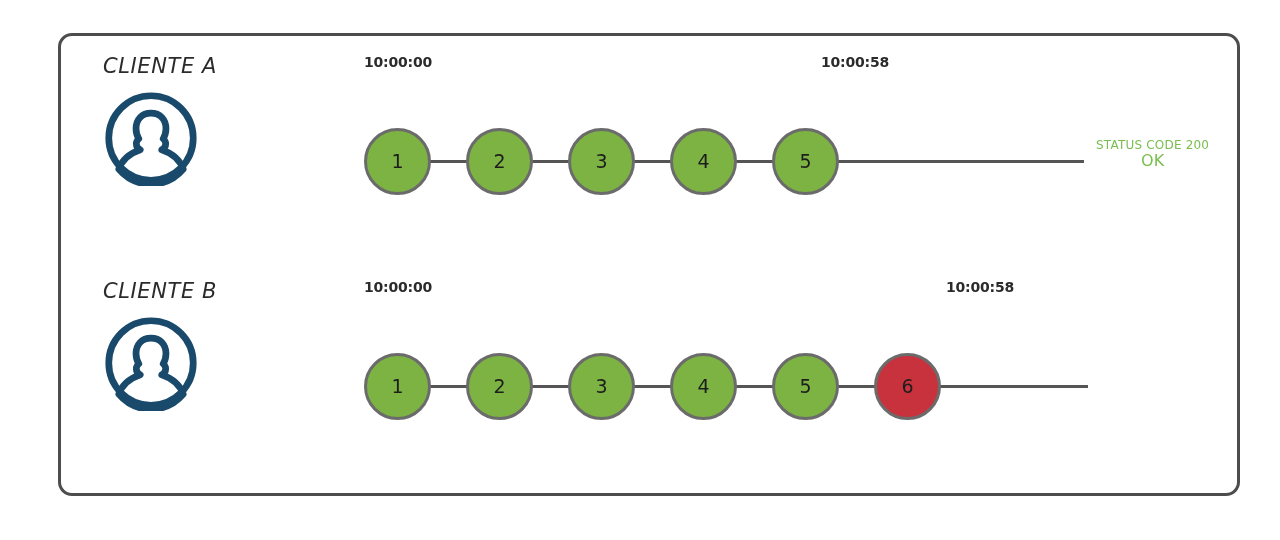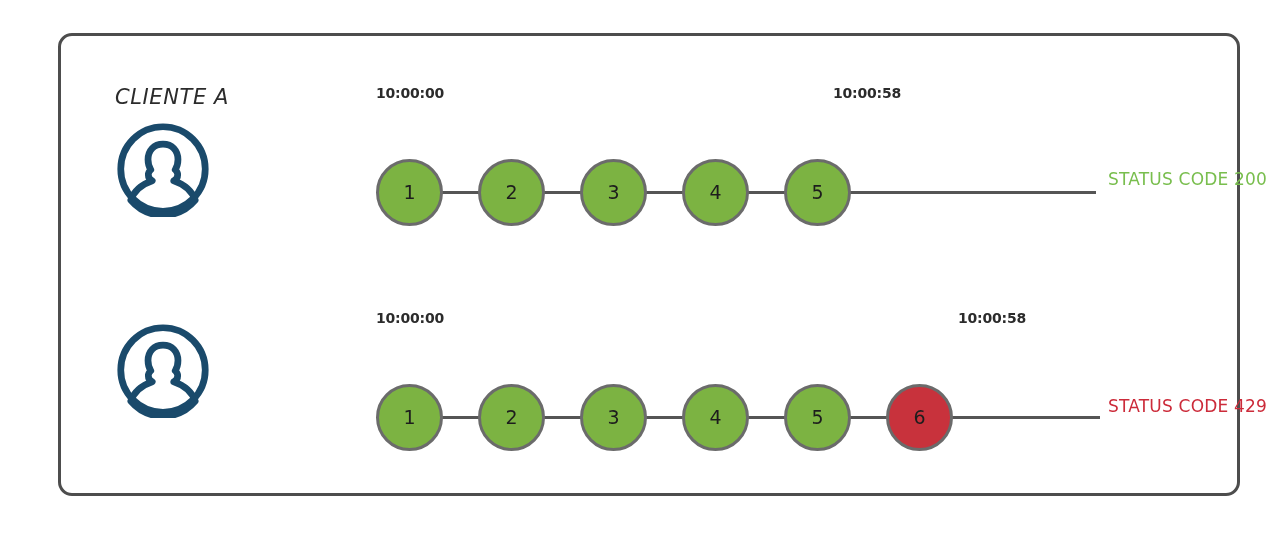--- a/index.html
+++ b/index.html
@@ -24,24 +24,23 @@
     height: 463px;
     border: 3px solid #4d4d4d;
     border-radius: 14px;
     box-sizing: border-box;
     background: #ffffff;
   }
 
   
   .client-row {
     position: absolute;
-    left: 12px;
+    left: 0;
     width: 100%;
     height: 200px;
-    margin-top: 31px;
   }
   .client-row.row-0 { top: 18px; }
   .client-row.row-1 { top: 243px; }
 
   
   .client-ident {
     position: absolute;
     left: 42px;
     top: 0;
     width: 190px;
@@ -111,21 +110,21 @@
   
   .status {
     position: absolute;
     text-align: center;
     white-space: nowrap;
     font-family: "DejaVu Sans", sans-serif;
     line-height: 1.18;
   }
   .status .status-code {
     display: block;
-    font-size: 17px;
+    font-size: 12px;
     letter-spacing: 0.2px;
   }
   .status .status-msg {
     display: block;
     font-size: 16px;
   }
 </style>
 </head>
 <body>
 
@@ -143,39 +142,40 @@
           <div class="wire" style="left: 91.5px; width: 686.5px; background: rgb(85, 85, 85);"></div>
           <div class="ts" style="left: 58px; color: rgb(43, 43, 43);">10:00:00</div>
           <div class="ts" style="left: 515px; color: rgb(43, 43, 43);">10:00:58</div>
           <div class="node" style="left: 58px; background: rgb(124, 179, 66); border-color: rgb(107, 107, 107);">1</div>
           <div class="node" style="left: 160px; background: rgb(124, 179, 66); border-color: rgb(107, 107, 107);">2</div>
           <div class="node" style="left: 262px; background: rgb(124, 179, 66); border-color: rgb(107, 107, 107);">3</div>
           <div class="node" style="left: 364px; background: rgb(124, 179, 66); border-color: rgb(107, 107, 107);">4</div>
           <div class="node" style="left: 466px; background: rgb(124, 179, 66); border-color: rgb(107, 107, 107);">5</div>
           <div class="status" style="left: 790px; top: 84px; color: rgb(121, 190, 78);">
             <span class="status-code">STATUS CODE 200</span>
+            <span class="status-msg">OK</span>
           </div>
         </div>
       </div>
       <div class="client-row row-1">
         <div class="client-ident">
+          <div class="client-label">CLIENTE B</div>
           <div class="avatar"><svg viewBox="0 0 100 100" width="96" height="96" aria-hidden="true">
               <circle cx="50" cy="50" r="44" fill="none" stroke="#1A4A6B" stroke-width="7"></circle>
               <path d="M50 24c-9.6 0-15.6 6.8-15.6 16.2 0 4.2 1.1 7.8 2.9 10.6 -1.7 1.4-2.6 3.2-2.6 5.3 0 2.8 1.6 5.1 4.1 6.3 C27.5 66.1 19.6 73.8 16.4 82.5 a44 44 0 0 0 67.2 0 C80.4 73.8 72.5 66.1 61.2 62.4 c2.5-1.2 4.1-3.5 4.1-6.3 0-2.1-0.9-3.9-2.6-5.3 1.8-2.8 2.9-6.4 2.9-10.6C65.6 30.8 59.6 24 50 24z" fill="none" stroke="#1A4A6B" stroke-width="7" stroke-linejoin="round" stroke-linecap="round"></path>
             </svg></div>
         </div>
         <div class="timeline">
           <div class="wire" style="left: 91.5px; width: 690.5px; background: rgb(85, 85, 85);"></div>
           <div class="ts" style="left: 58px; color: rgb(43, 43, 43);">10:00:00</div>
           <div class="ts" style="left: 640px; color: rgb(43, 43, 43);">10:00:58</div>
           <div class="node" style="left: 58px; background: rgb(124, 179, 66); border-color: rgb(107, 107, 107);">1</div>
           <div class="node" style="left: 160px; background: rgb(124, 179, 66); border-color: rgb(107, 107, 107);">2</div>
           <div class="node" style="left: 262px; background: rgb(124, 179, 66); border-color: rgb(107, 107, 107);">3</div>
           <div class="node" style="left: 364px; background: rgb(124, 179, 66); border-color: rgb(107, 107, 107);">4</div>
           <div class="node" style="left: 466px; background: rgb(124, 179, 66); border-color: rgb(107, 107, 107);">5</div>
           <div class="node" style="left: 568px; background: rgb(200, 50, 60); border-color: rgb(107, 107, 107);">6</div>
           <div class="status" style="left: 790px; top: 86px; color: rgb(204, 43, 58);">
-            <span class="status-code">STATUS CODE 429</span>
           </div>
         </div>
       </div>
     </div>
 </div>
 
 </body></html>

